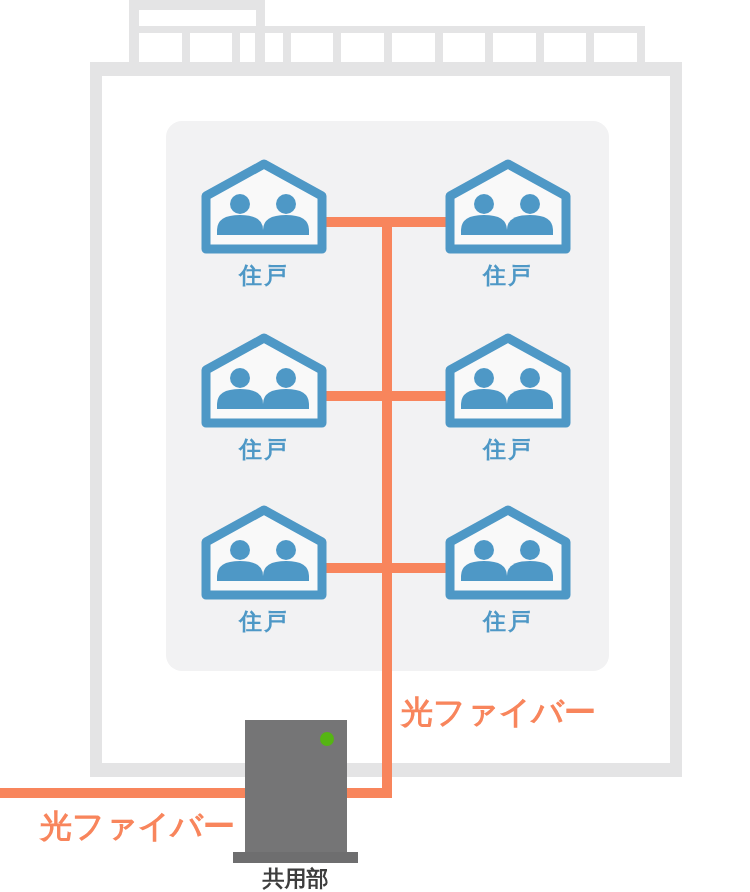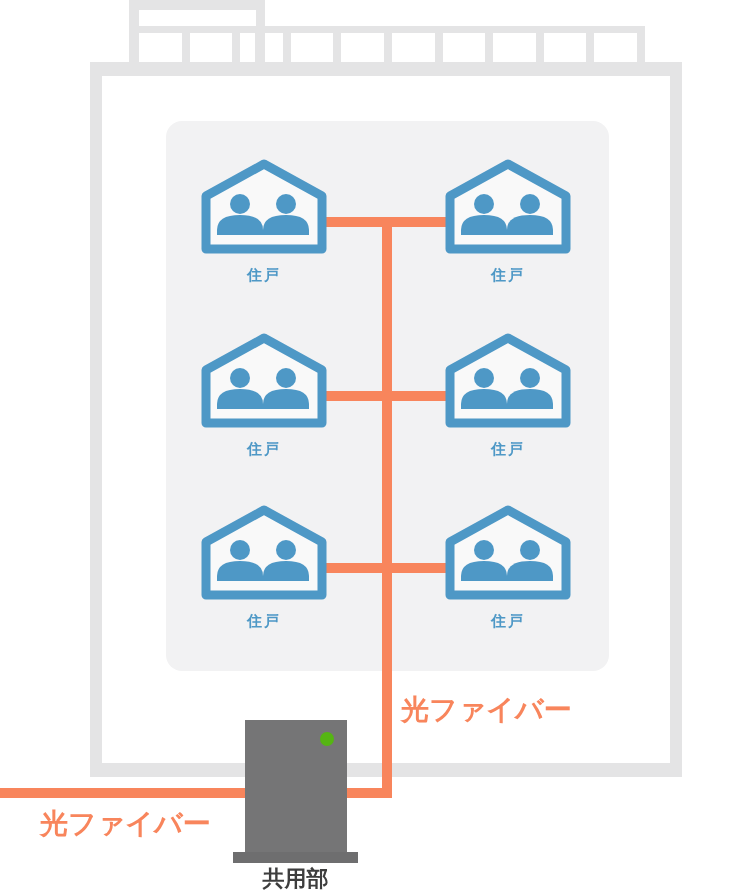--- a/index.html
+++ b/index.html
@@ -35,29 +35,29 @@
   .fiber-branch-1{left:326px;top:217px;width:122px;height:10px;}
   .fiber-branch-2{left:326px;top:391px;width:122px;height:10px;}
   .fiber-branch-3{left:326px;top:563px;width:122px;height:10px;}
   .fiber-elbow{left:347px;top:788px;width:45px;height:10px;}
   .fiber-drop{left:0;top:788px;width:247px;height:10px;}
 
   
   .house{width:132px;position:absolute;text-align:center;}
   .house svg{display:block;}
   .unit-label{
-    margin-top:6px;font-size:15px;font-weight:bold;color:#4e98c6;
+    margin-top:6px;font-size:23px;font-weight:bold;color:#4e98c6;
     letter-spacing:2px;line-height:24px;
   }
   .r1c1{left:198px;top:156px;} .r1c2{left:442px;top:156px;}
   .r2c1{left:198px;top:330px;} .r2c2{left:442px;top:330px;}
   .r3c1{left:198px;top:502px;} .r3c2{left:442px;top:502px;}
 
   
-  .fiber-label{color:#f8855c;font-weight:bold;font-size:28px;white-space:nowrap;}
+  .fiber-label{color:#f8855c;font-weight:bold;font-size:32px;white-space:nowrap;}
   .fiber-riser-label{left:401px;top:691px;}
   .fiber-drop-label{left:40px;top:805px;}
 
   
   .device-body{left:245px;top:720px;width:102px;height:132px;background:#757576;}
   .device-led{left:75px;top:12px;width:14px;height:14px;border-radius:50%;background:#55b513;position:absolute;}
   .device-base{left:233px;top:852px;width:125px;height:11px;background:#6e6e6f;}
   .device-label{
     left:233px;top:864px;width:125px;text-align:center;
     font-size:22px;font-weight:bold;color:#3d3d3d;white-space:nowrap;

